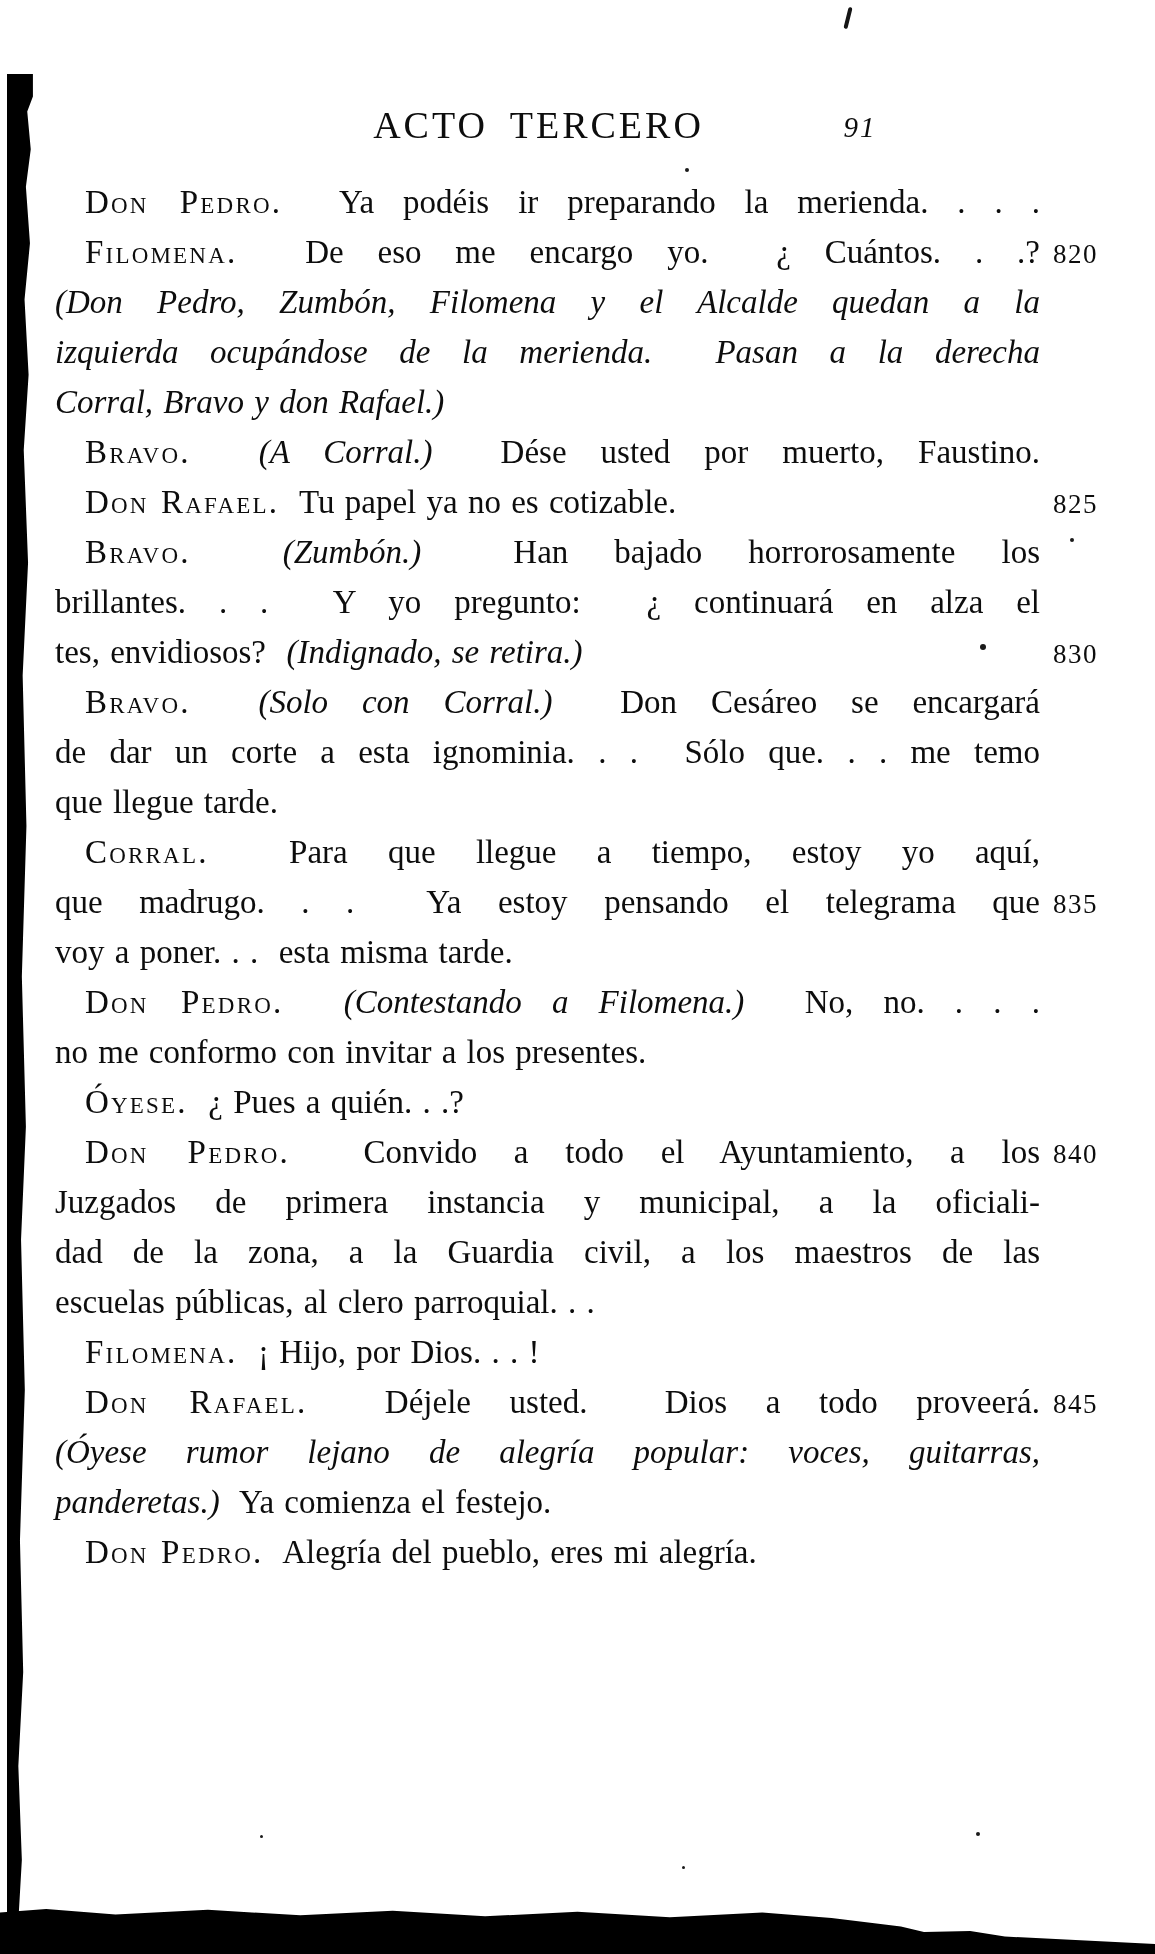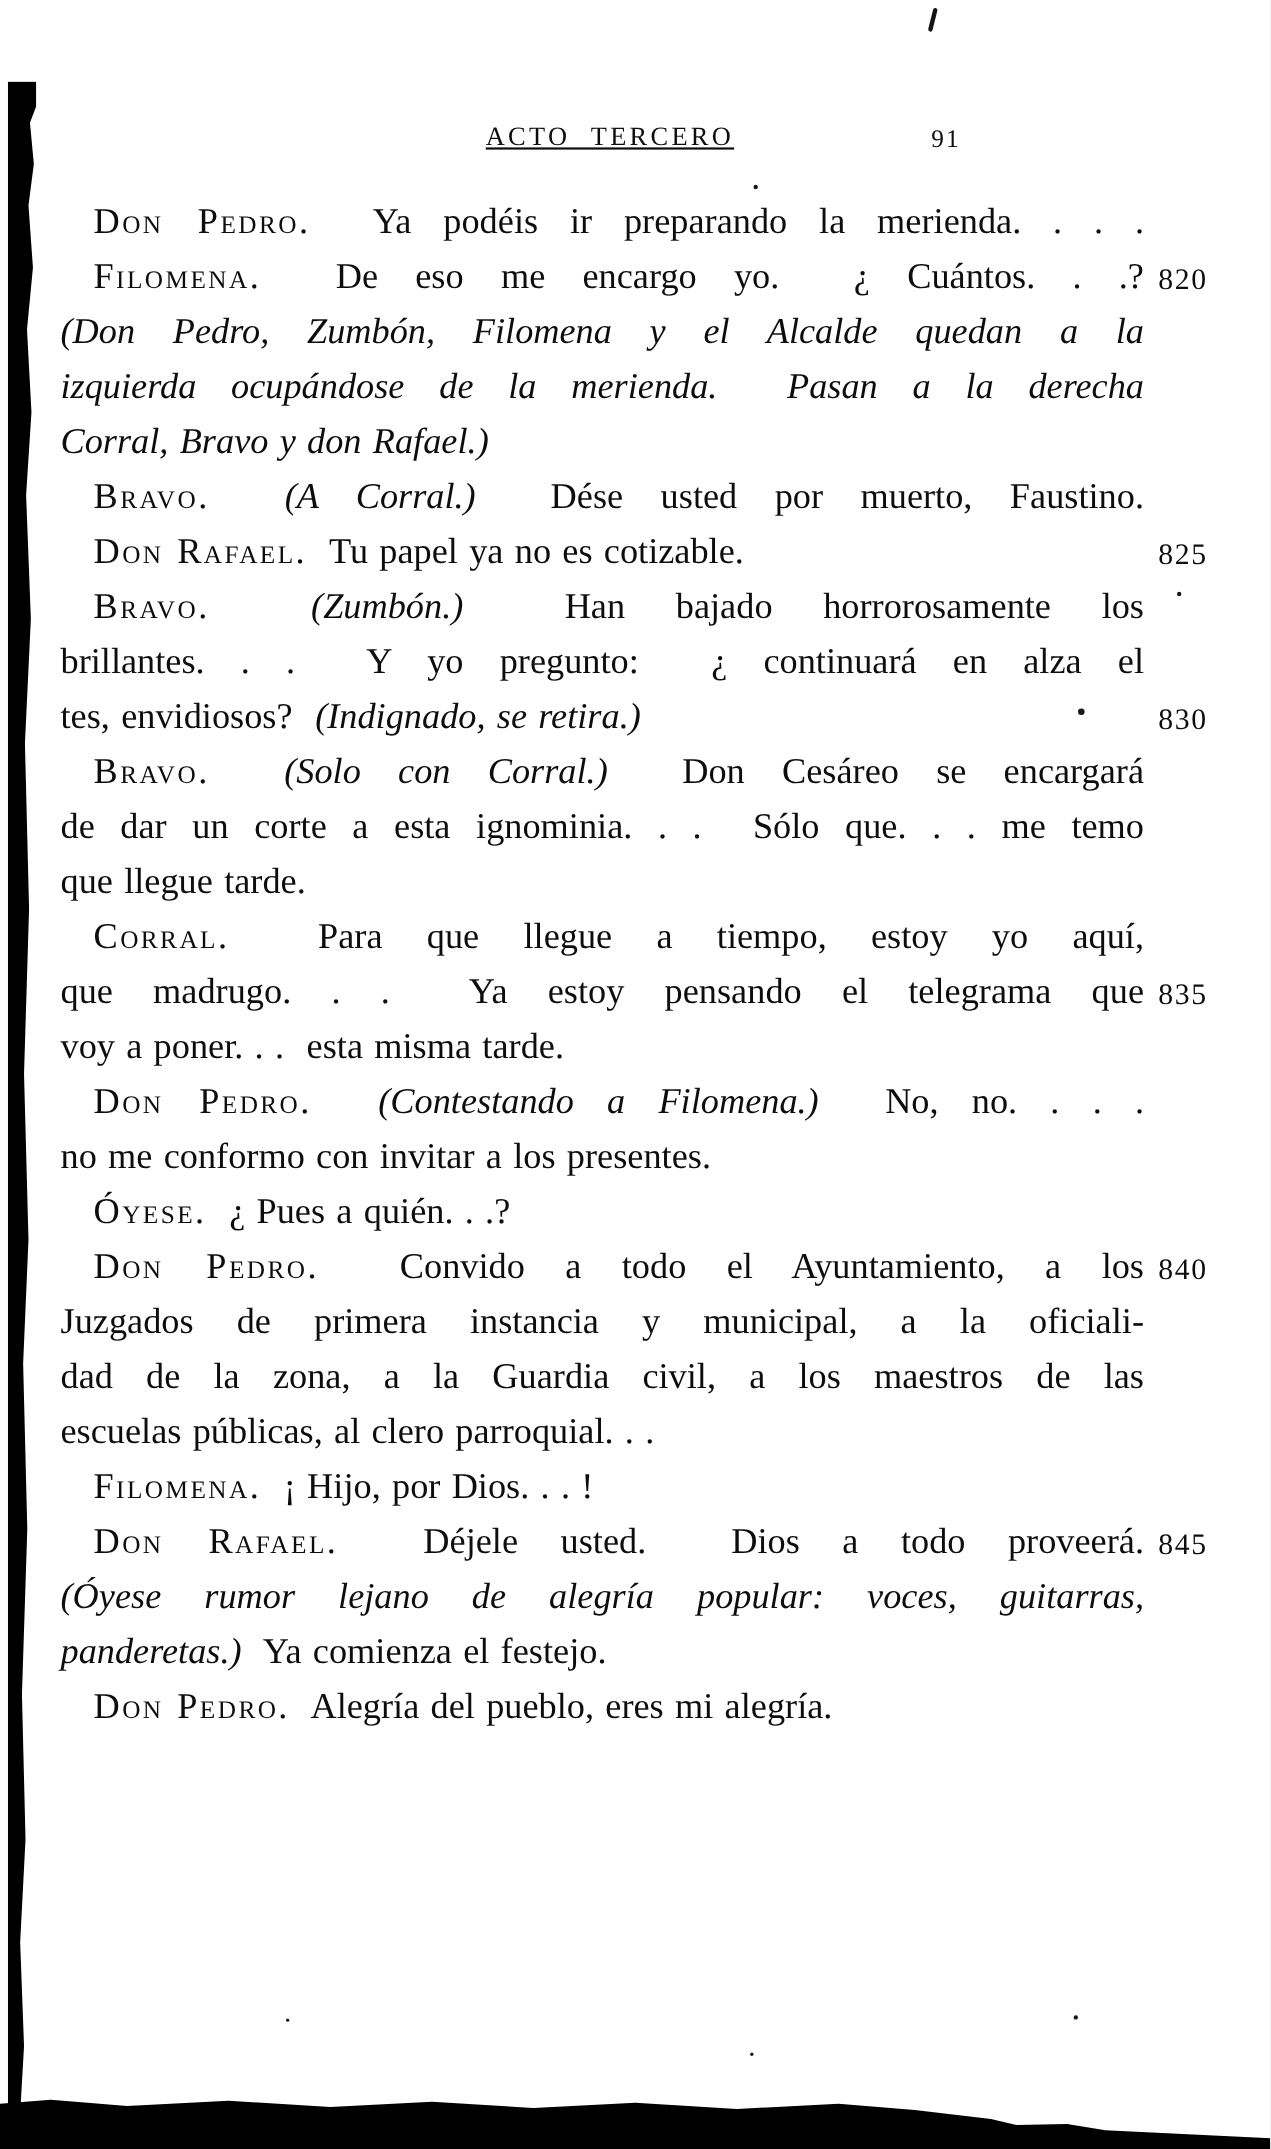--- a/index.html
+++ b/index.html
@@ -6,27 +6,27 @@
   .page{
     position:relative;
     width:1155px;height:1954px;
     background:var(--paper,#ffffff);
     color:var(--ink,#0d0d0d);
     overflow:hidden;
     font-family:"Liberation Serif","DejaVu Serif",serif;
   }
   
   .header{
-    position:absolute;left:62px;top:109px;width:985px;
-    text-align:center;font-size:24px;line-height:32px;
-    letter-spacing:3px;word-spacing:10px;text-decoration:underline;
+    position:absolute;left:46px;top:109px;width:985px;
+    text-align:center;font-size:38px;line-height:32px;
+    letter-spacing:3px;word-spacing:10px;
   }
   .pagenum{
     position:absolute;left:810px;top:112px;width:100px;
-    text-align:center;font-size:23px;line-height:30px;letter-spacing:2px;
+    text-align:center;font-size:29px;line-height:30px;letter-spacing:2px;font-style:italic;
   }
   
   .text-block{
     position:absolute;left:55px;top:177px;width:985px;
     font-size:33px;line-height:50px;word-spacing:2px;
   }
   .line{position:relative;height:50px;white-space:nowrap;}
   .line.jst{white-space:normal;text-align:justify;text-align-last:justify;}
   .line.ind{padding-left:30px;}
   .sc{font-variant:small-caps;letter-spacing:2.2px;}

